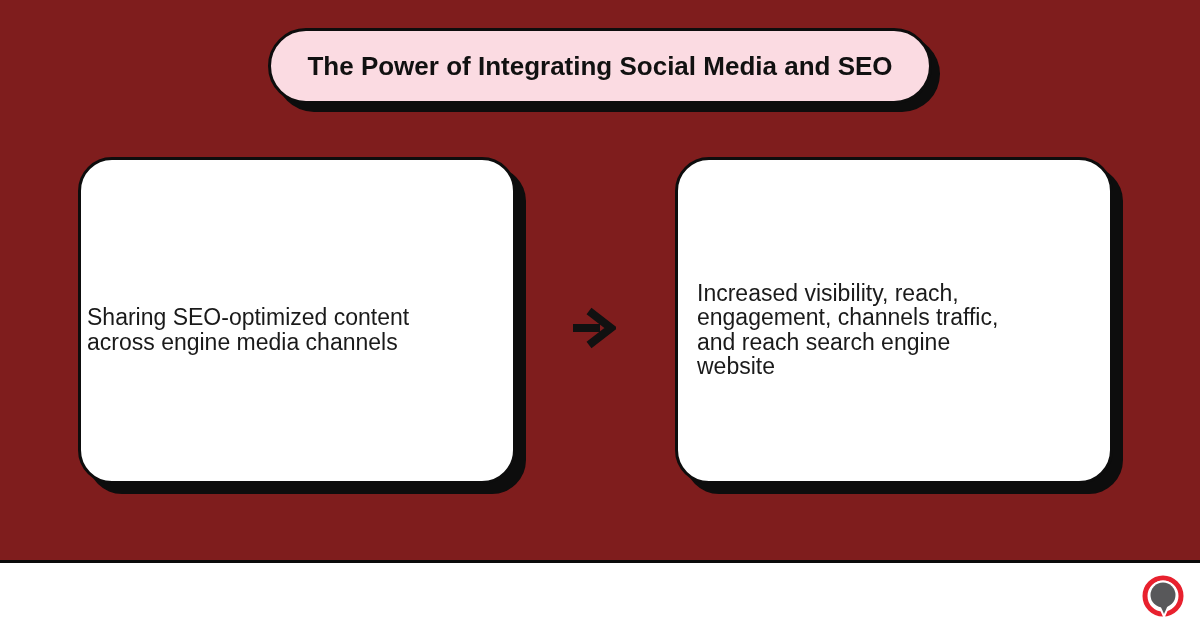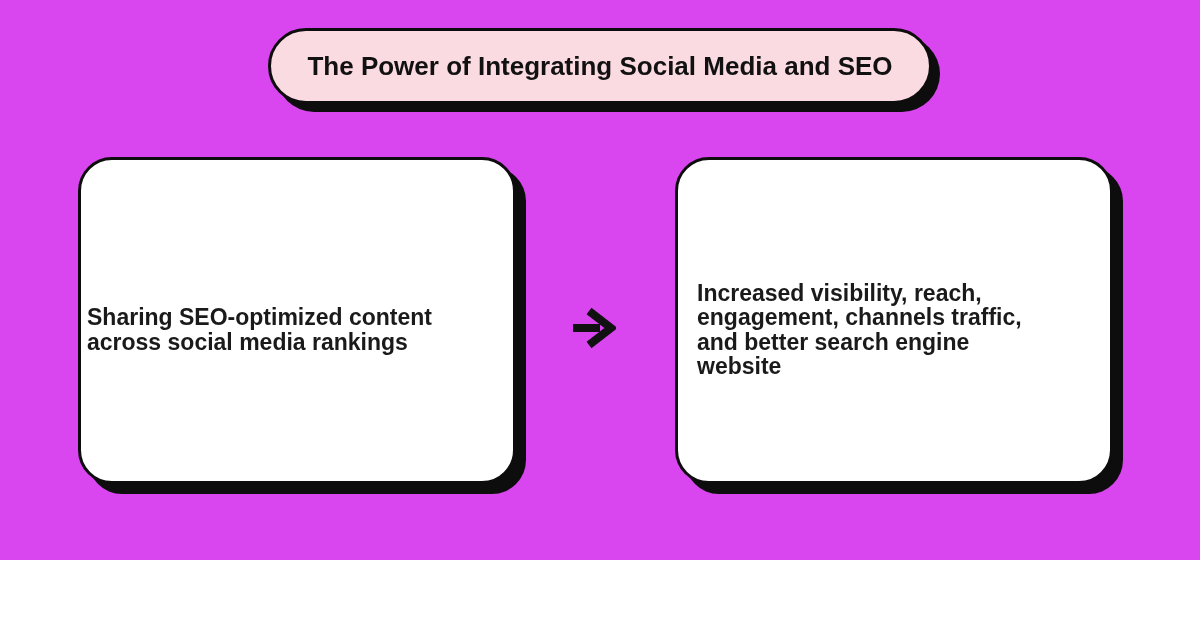--- a/index.html
+++ b/index.html
@@ -2,22 +2,22 @@
 <html><head>
 <meta charset="utf-8">
 <style>
   * { box-sizing: border-box; margin: 0; padding: 0; }
   html, body { width: 1200px; height: 630px; }
   body { font-family: "Liberation Sans", sans-serif; }
 
   .canvas {
     position: relative;
     width: 1200px;
-    height: 560px;
-    background: #d946ef;
+    height: 630px;
+    background: #7f1d1d;
     overflow: hidden;
   }
 
   
   .banner {
     position: absolute;
     left: 268px;
     top: 28px;
     width: 664px;
     height: 76px;
@@ -53,21 +53,21 @@
     flex-direction: column;
     justify-content: center;
   }
   .card-cause  { left: 78px;  padding-left: 6px; padding-right: 26px; }
   .card-effect { left: 675px; padding-left: 19px; padding-right: 28px; }
   .card-text { transform: translateY(9px); }
   .card .c-line {
     display: block;
     font-size: 23px;
     line-height: 24.5px;
-    font-weight: 700;
+    font-weight: 400;
     color: #1A1A1A;
   }
 
   
   .arrow-wrap {
     position: absolute;
     left: 570px;
     top: 305px;
     width: 46px;
     height: 46px;
@@ -101,36 +101,36 @@
 
 <div class="canvas">
 
   <div class="banner">
     <span class="t-line">The Power of Integrating Social Media and SEO</span>
   </div>
 
   <div class="card card-cause">
     <div class="card-text">
       <span class="c-line">Sharing SEO-optimized content</span>
-      <span class="c-line">across social media rankings</span>
+      <span class="c-line">across engine media channels</span>
     </div>
   </div>
 
   <div class="arrow-wrap">
     <svg width="46" height="46" viewBox="0 0 46 46" aria-hidden="true">
       <path d="M3 23 H30" stroke="#111111" stroke-width="8" fill="none"></path>
       <path d="M19 6 L41 23 L19 40" stroke="#111111" stroke-width="8" fill="none" stroke-linejoin="miter"></path>
     </svg>
   </div>
 
   <div class="card card-effect">
     <div class="card-text">
       <span class="c-line">Increased visibility, reach,</span>
       <span class="c-line">engagement, channels traffic,</span>
-      <span class="c-line">and better search engine</span>
+      <span class="c-line">and reach search engine</span>
       <span class="c-line">website</span>
     </div>
   </div>
 
   <div class="divider"></div>
   <div class="footer">
     <div class="logo-wrap">
       <svg width="44" height="44" viewBox="0 0 44 44" aria-hidden="true">
 
         <circle cx="22" cy="21" r="18" fill="none" stroke="#E8212E" stroke-width="5"></circle>

